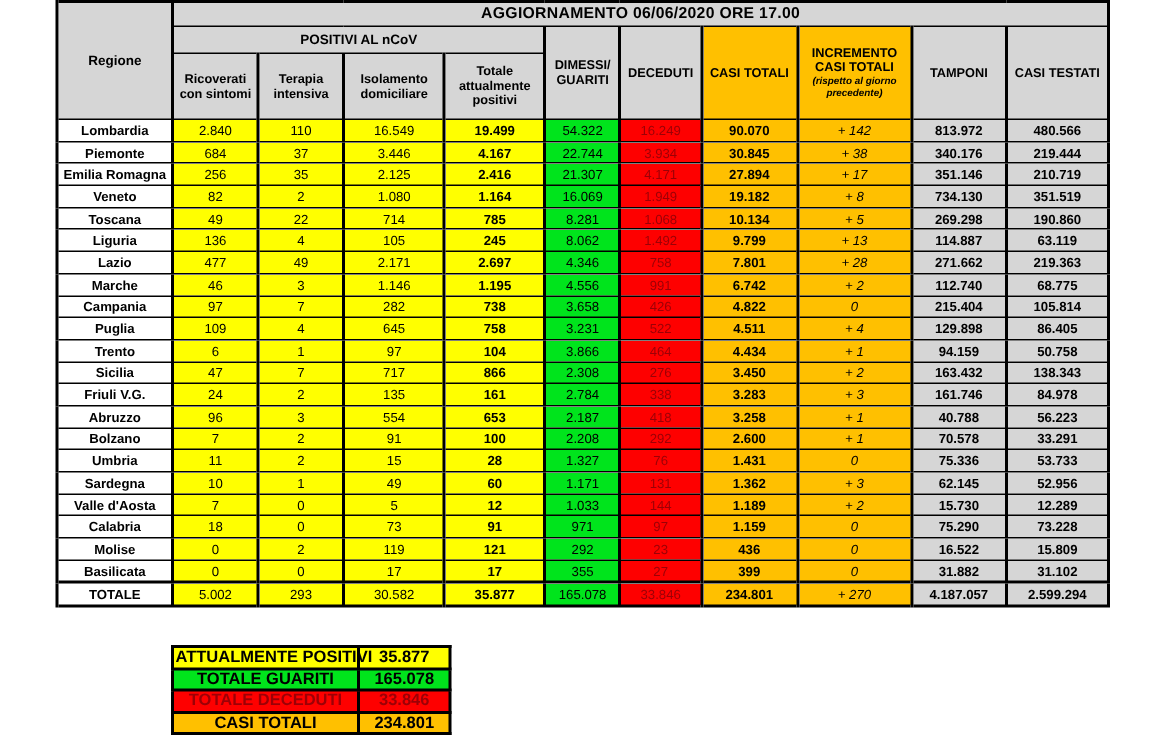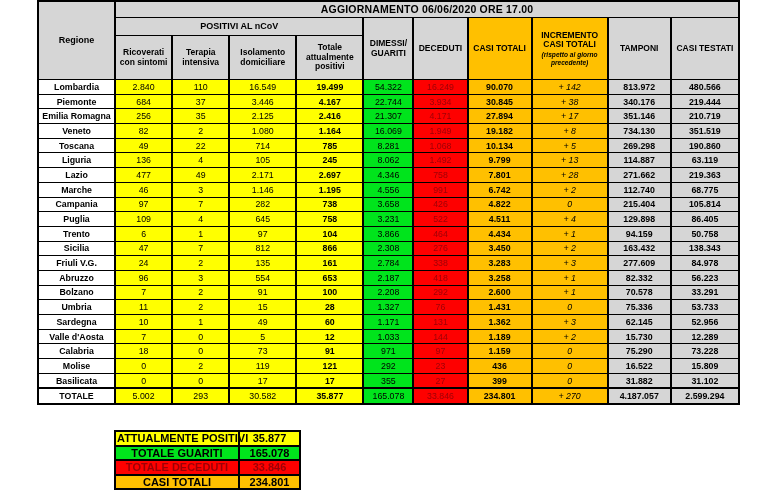--- a/index.html
+++ b/index.html
@@ -222,53 +222,53 @@
           <td class="cr">464</td>
           <td class="co">4.434</td>
           <td class="coi">+ 1</td>
           <td class="cgr">94.159</td>
           <td class="cgr">50.758</td>
         </tr>
         <tr>
           <th>Sicilia</th>
           <td class="cy">47</td>
           <td class="cy">7</td>
-          <td class="cy">812</td>
+          <td class="cy">717</td>
           <td class="cyb">866</td>
           <td class="cg">2.308</td>
           <td class="cr">276</td>
           <td class="co">3.450</td>
           <td class="coi">+ 2</td>
           <td class="cgr">163.432</td>
           <td class="cgr">138.343</td>
         </tr>
         <tr>
           <th>Friuli V.G.</th>
           <td class="cy">24</td>
           <td class="cy">2</td>
           <td class="cy">135</td>
           <td class="cyb">161</td>
           <td class="cg">2.784</td>
           <td class="cr">338</td>
           <td class="co">3.283</td>
           <td class="coi">+ 3</td>
-          <td class="cgr">277.609</td>
+          <td class="cgr">161.746</td>
           <td class="cgr">84.978</td>
         </tr>
         <tr>
           <th>Abruzzo</th>
           <td class="cy">96</td>
           <td class="cy">3</td>
           <td class="cy">554</td>
           <td class="cyb">653</td>
           <td class="cg">2.187</td>
           <td class="cr">418</td>
           <td class="co">3.258</td>
           <td class="coi">+ 1</td>
-          <td class="cgr">82.332</td>
+          <td class="cgr">40.788</td>
           <td class="cgr">56.223</td>
         </tr>
         <tr>
           <th>Bolzano</th>
           <td class="cy">7</td>
           <td class="cy">2</td>
           <td class="cy">91</td>
           <td class="cyb">100</td>
           <td class="cg">2.208</td>
           <td class="cr">292</td>

